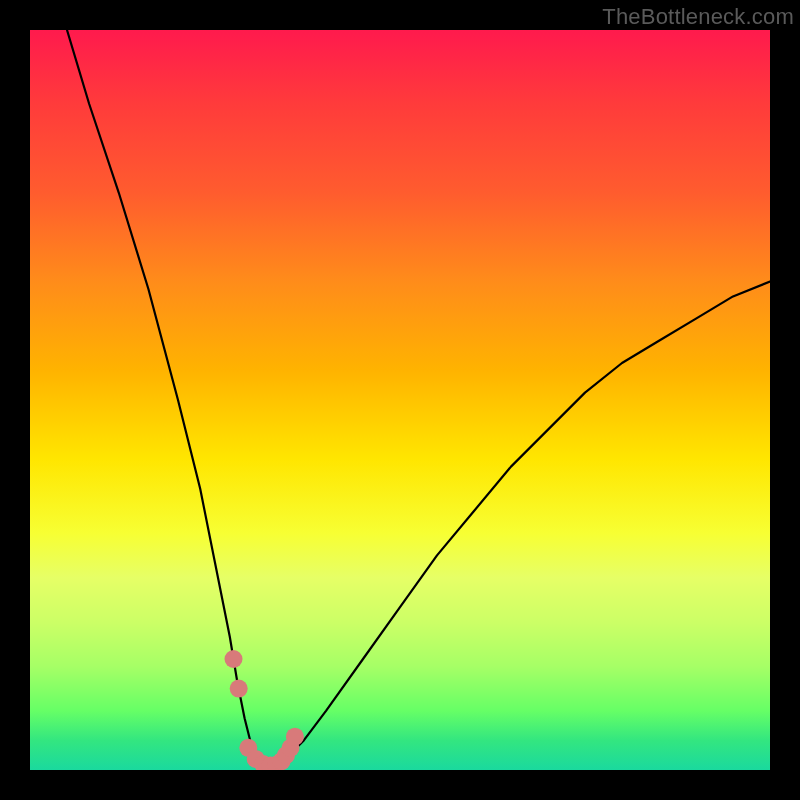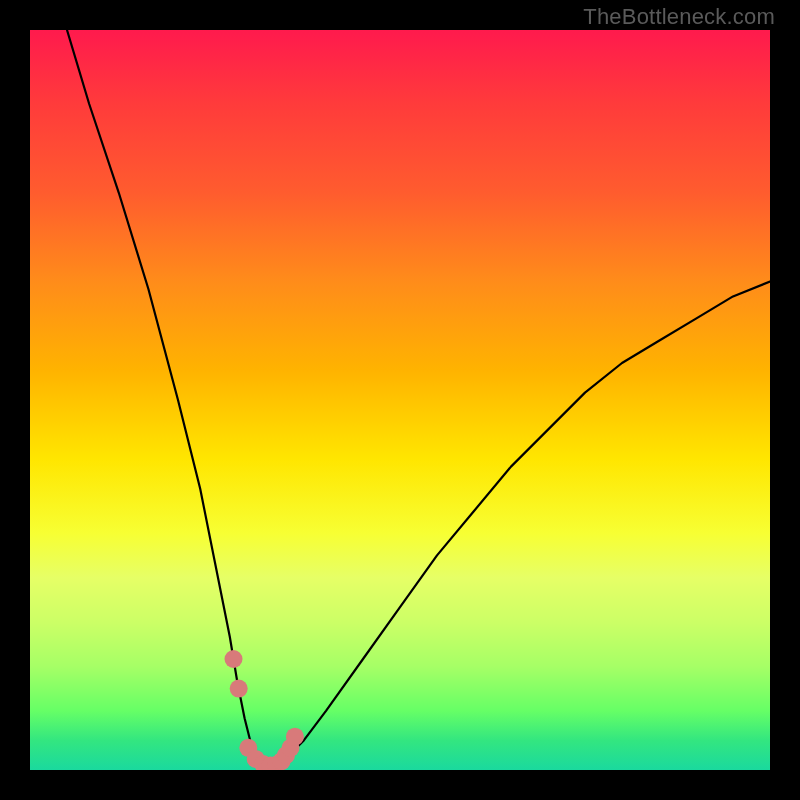--- a/index.html
+++ b/index.html
@@ -34,21 +34,21 @@
   .curve-layer {
     position: absolute;
     left: 0; top: 0;
     width: 740px;
     height: 740px;
     pointer-events: none;
   }
   .watermark {
     position: absolute;
     top: 4px;
-    right: 25px;
+    right: 6px;
     font-family: Arial, Helvetica, sans-serif;
     font-size: 22px;
     color: #5a5a5a;
     letter-spacing: 0.2px;
     user-select: none;
   }
 </style>
 </head>
 <body>
 

